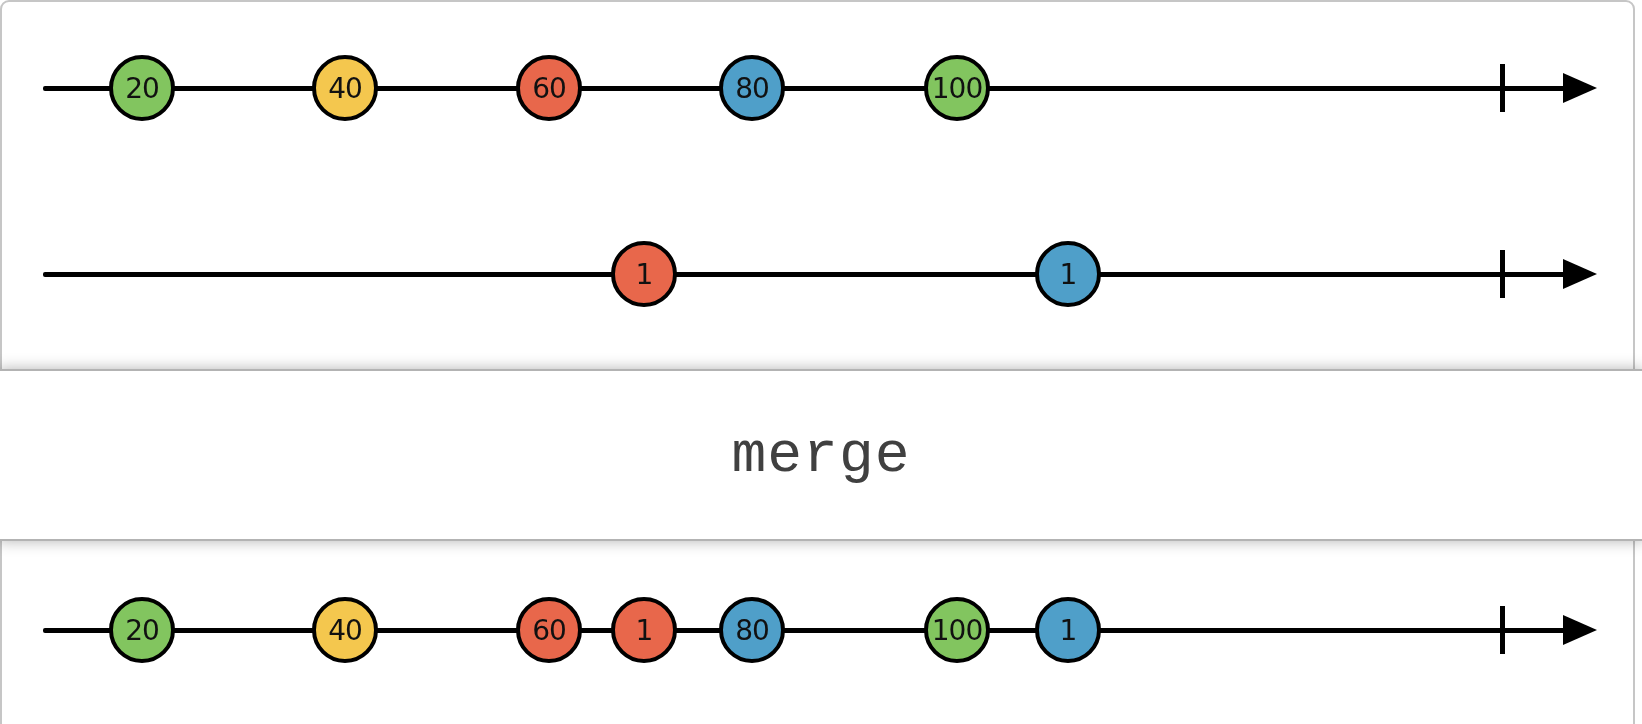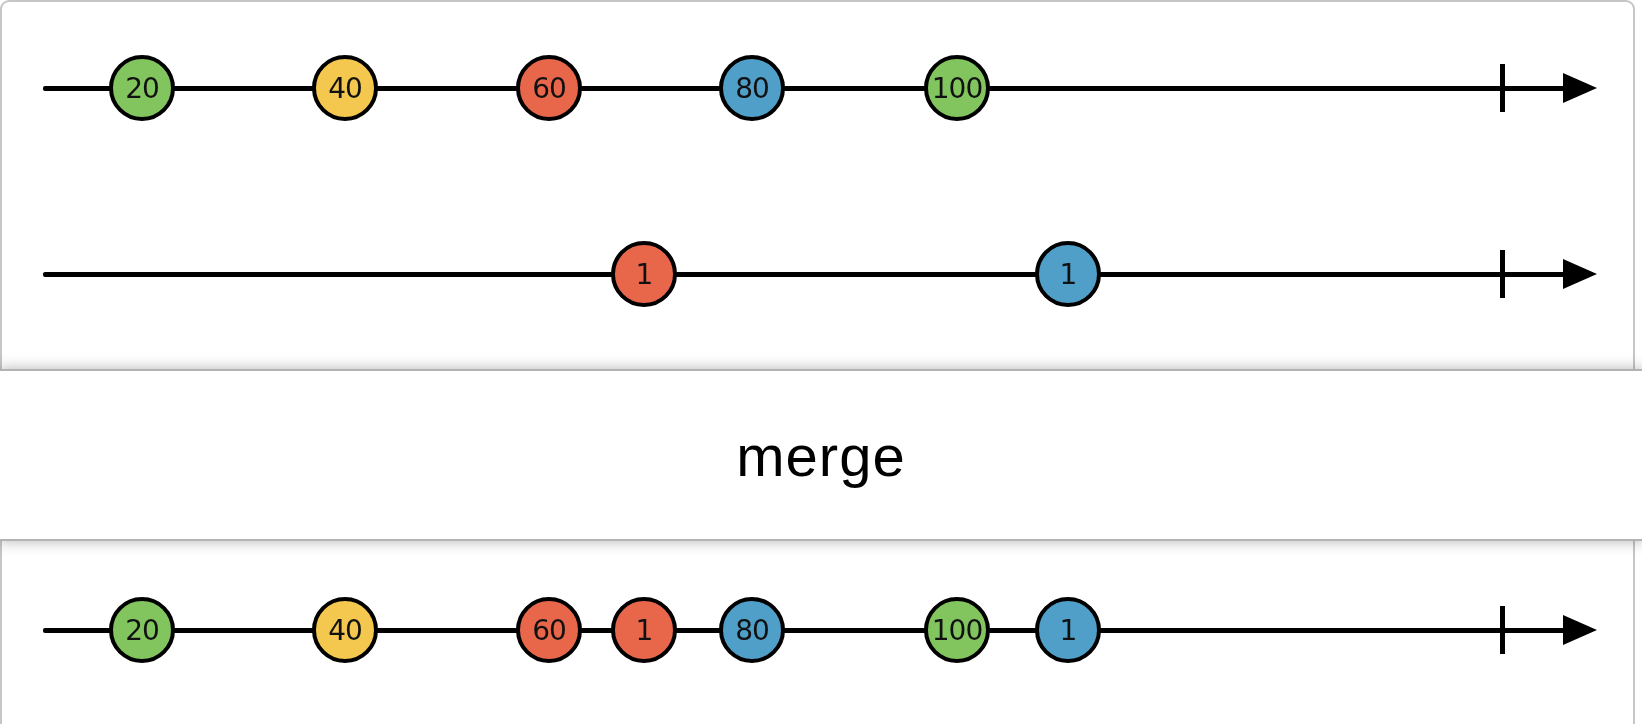--- a/index.html
+++ b/index.html
@@ -65,23 +65,23 @@
     box-sizing: border-box;
     background: #ffffff;
     border-top: 2px solid #b3b3b3;
     border-bottom: 2px solid #b3b3b3;
     box-shadow: 0 0 14px rgba(0,0,0,0.30);
     display: flex;
     align-items: center;
     justify-content: center;
   }
   .operator-label {
-    font-family: Liberation Sans, sans-serif;
+    font-family: Liberation Mono, monospace;
     font-size: 58px;
-    color: #000000;
+    color: #404040;
     letter-spacing: 1px;
   }
 </style>
 </head>
 <body>
 
 <div class="stage">
   <div class="card"></div>
 
   <div id="timelines">

